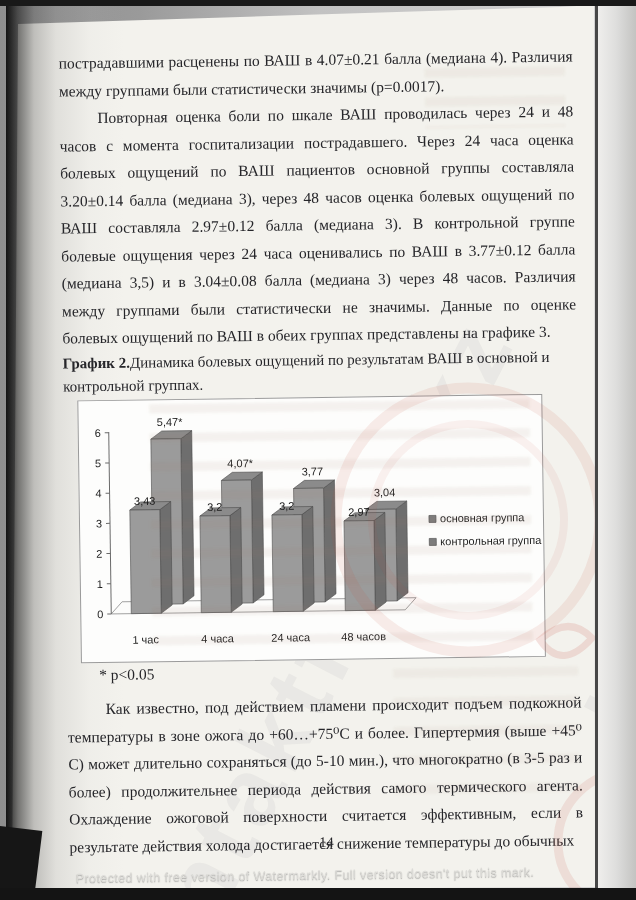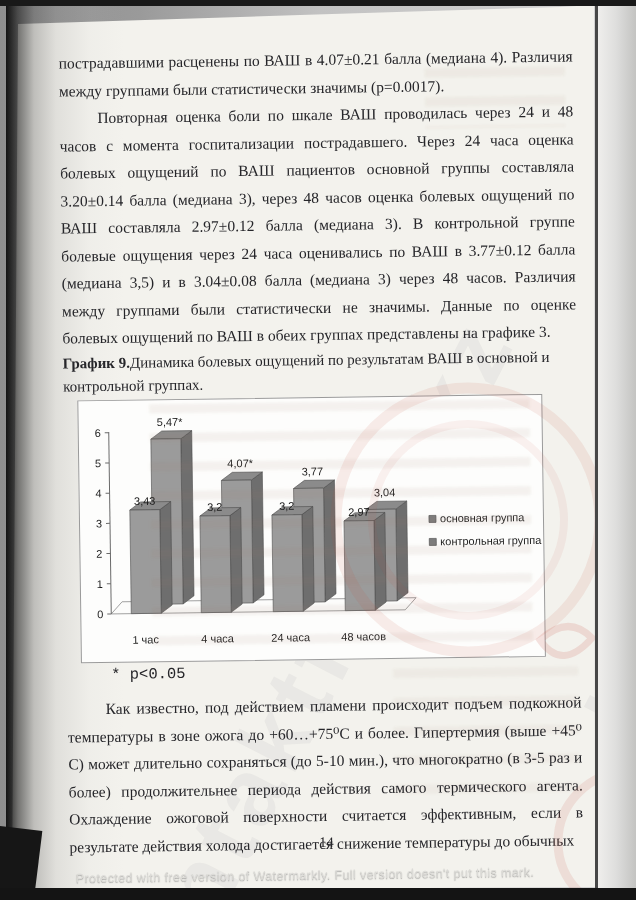--- a/index.html
+++ b/index.html
@@ -31,21 +31,21 @@
   .chart-frame svg{display:block;}
 
   
   .bleed{position:absolute;pointer-events:none;
          background:repeating-linear-gradient(180deg,rgba(150,115,95,0.09) 0px,rgba(150,115,95,0.09) 9px,
                     rgba(0,0,0,0) 9px,rgba(0,0,0,0) 29px);filter:blur(1.5px);}
   .bleed-a{left:150px;top:402px;width:380px;height:250px;}
   .bleed-b{left:430px;top:70px;width:140px;height:60px;opacity:.8;}
   .bleed-c{left:390px;top:670px;width:185px;height:130px;opacity:.7;}
 
-  .note{position:absolute;left:108px;top:663px;font-size:15.5px;font-family:Liberation Mono, monospace;}
+  .note{position:absolute;left:96px;top:663px;font-size:15.5px;}
   .pagenum{position:absolute;left:64px;top:834px;width:514px;text-align:center;font-size:14.5px;}
 
   .wm-diag{position:absolute;font-family:"Liberation Sans",sans-serif;font-weight:bold;
            font-size:96px;letter-spacing:8px;color:rgba(70,70,85,0.055);white-space:nowrap;pointer-events:none;}
   .wm-bottom{position:absolute;left:0;top:868px;width:598px;text-align:center;
              font-family:"Liberation Sans",sans-serif;font-size:12.5px;letter-spacing:.4px;
              color:#dcdbd7;text-shadow:0 1px 1px rgba(110,110,110,0.55);}
 
   .stamp{position:absolute;left:0;top:0;pointer-events:none;}
 
@@ -70,21 +70,21 @@
     <span class="wm-diag" style="left:-90px;top:620px;transform:rotate(-62deg);">kontaktfarm.kz</span>
     <span class="wm-diag" style="left:210px;top:900px;transform:rotate(-62deg);">kontaktfarm.kz</span>
     <span class="wm-diag" style="left:400px;top:330px;transform:rotate(-62deg);">kontaktfarm.kz</span>
 
     <div class="bodytext" id="block-main">
       <p>пострадавшими расценены по ВАШ в 4.07±0.21 балла (медиана 4).  Различия между группами были статистически  значимы (p=0.0017).</p>
       <p class="p-indent">Повторная оценка боли по шкале ВАШ проводилась через 24 и 48 часов с момента госпитализации пострадавшего. Через 24 часа оценка болевых ощущений по ВАШ пациентов основной группы составляла 3.20±0.14 балла (медиана 3), через 48 часов оценка болевых ощущений по ВАШ составляла 2.97±0.12 балла (медиана 3). В контрольной группе болевые ощущения через 24 часа оценивались  по ВАШ в 3.77±0.12 балла (медиана 3,5) и в 3.04±0.08 балла (медиана 3) через 48 часов. Различия между группами были статистически  не значимы. Данные по оценке болевых ощущений по ВАШ в обеих группах представлены на графике 3.</p>
     </div>
 
     <div class="caption">
-      <b>График 9.</b><span>Динамика  болевых ощущений по результатам ВАШ в основной и контрольной группах.</span>
+      <b>График 2.</b><span>Динамика  болевых ощущений по результатам ВАШ в основной и контрольной группах.</span>
     </div>
 
     <div class="bleed bleed-b"></div>
 
     <div class="chart-frame">
       <svg id="chart-svg" width="463" height="261" viewBox="0 0 463 261">
           <polygon points="30,213 324,213 335,201 41,201" fill="#fcfcfb" stroke="#8a8a8a" stroke-width="0.8"></polygon>
           <line x1="30" y1="213" x2="30" y2="31" stroke="#6a6a6a" stroke-width="1"></line>
           <line x1="26" y1="213" x2="30" y2="213" stroke="#6a6a6a" stroke-width="1"></line>
           <text x="22" y="217" text-anchor="end" font-family="&quot;Liberation Sans&quot;,sans-serif" font-size="11" fill="#1c1c1c">0</text>

